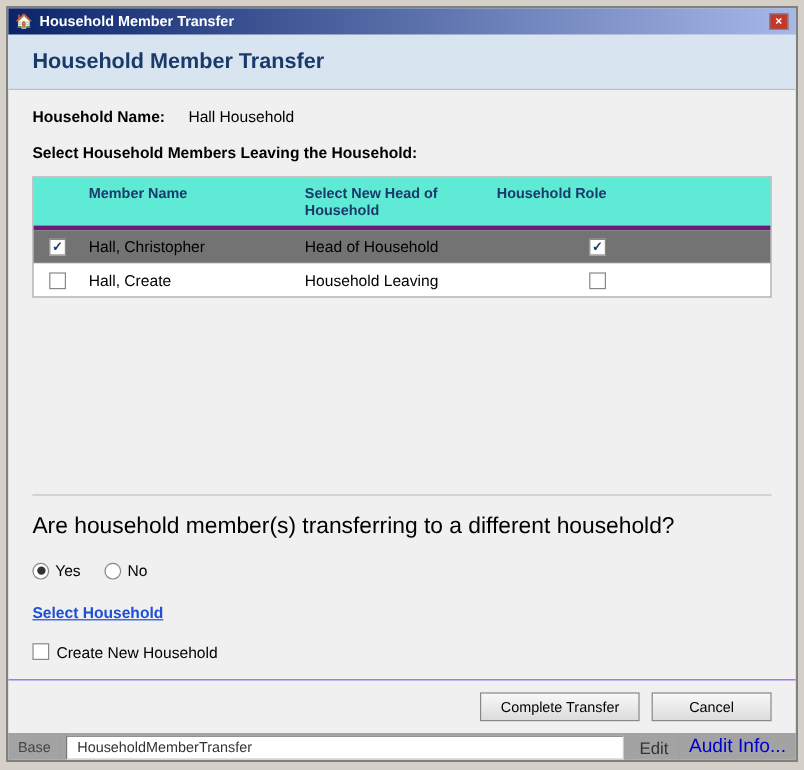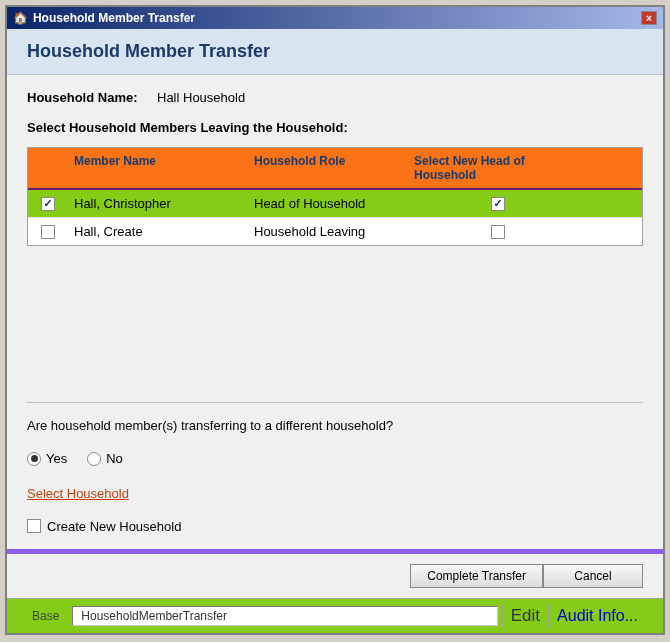--- a/index.html
+++ b/index.html
@@ -93,42 +93,42 @@
       margin-top: 5px;
     }
     .table-container {
       border: 1px solid #a0a0a0;
       background: white;
       margin-top: 2px;
     }
     .table-header {
       display: grid;
       grid-template-columns: 40px 180px 160px 180px;
-      background: #f97316;
-      border-bottom: 2px solid #701a75;
+      background: #5eead4;
+      border-bottom: 4px solid #701a75;
       padding: 4px 0;
     }
     .table-header-cell {
       font-weight: bold;
       font-size: 12px;
       padding: 2px 6px;
       color: #1a3a6a;
     }
     .table-row {
       display: grid;
       grid-template-columns: 40px 180px 160px 180px;
       border-bottom: 1px solid #e0e0e0;
       align-items: center;
       padding: 4px 0;
     }
     .table-row:last-child {
       border-bottom: none;
     }
     .table-row.selected {
-      background: #84cc16;
+      background: #737373;
     }
     .table-cell {
       padding: 2px 6px;
       font-size: 13px;
     }
     .table-cell.center {
       display: flex;
       align-items: center;
       justify-content: center;
     }
@@ -154,21 +154,21 @@
     }
     .spacer-area {
       flex: 1;
     }
     .divider {
       border: none;
       border-top: 1px solid #c0c0c0;
       margin: 5px 0;
     }
     .transfer-question {
-      font-size: 13px;
+      font-size: 19px;
       margin-bottom: 8px;
     }
     .radio-row {
       display: flex;
       align-items: center;
       gap: 20px;
       margin-bottom: 10px;
     }
     .radio-option {
       display: flex;
@@ -188,76 +188,76 @@
       justify-content: center;
     }
     .radio-dot.selected::after {
       content: '';
       width: 7px;
       height: 7px;
       background: #333;
       border-radius: 50%;
     }
     .select-household-link {
-      color: #c2410c;
+      color: #1d4ed8;
       text-decoration: underline;
       cursor: pointer;
       font-size: 13px;
-      font-weight: normal;
+      font-weight: bold;
       margin-bottom: 8px;
       display: inline-block;
     }
     .create-household-row {
       display: flex;
       align-items: flex-start;
       gap: 6px;
     }
     .button-row {
       display: flex;
       justify-content: flex-end;
-      gap: 0;
+      gap: 10px;
       padding: 10px 20px;
-      border-top: 5px solid #8b5cf6;
+      border-top: 1px solid #8b5cf6;
     }
     .btn {
       padding: 4px 16px;
       font-size: 12px;
       border: 1px solid #888;
       background: linear-gradient(to bottom, #f8f8f8, #dcdcdc);
       cursor: pointer;
       min-width: 100px;
       text-align: center;
     }
     .status-bar {
-      background: #84cc16;
+      background: #a3a3a3;
       border-top: 1px solid #a0a0a0;
       display: flex;
       align-items: center;
       height: 22px;
-      padding: 17px;
+      padding: 0;
       flex-shrink: 0;
     }
     .status-bar-base {
       padding: 2px 8px;
       font-size: 12px;
       color: #444;
       border-right: 1px solid #a0a0a0;
     }
     .status-bar-module {
       flex: 1;
       padding: 2px 8px;
       font-size: 12px;
       color: #333;
       background: white;
       border: 1px inset #ccc;
       margin: 2px 4px;
     }
     .status-bar-edit {
       padding: 2px 8px;
-      font-size: 17px;
+      font-size: 14px;
       color: #333;
       border-left: 1px solid #a3a3a3;
       border-right: 1px solid #a0a0a0;
     }
     .status-bar-audit {
       padding: 2px 8px;
       font-size: 16px;
       color: #0000cc;
       cursor: pointer;
     }
@@ -288,22 +288,22 @@
         <span class="household-name-value">Hall Household</span>
       </div>
 
       <div class="section-label">Select Household Members Leaving the Household:</div>
 
       <div class="table-container">
 
         <div class="table-header">
           <div class="table-header-cell"></div>
           <div class="table-header-cell">Member Name</div>
+          <div class="table-header-cell">Select New Head of Household</div>
           <div class="table-header-cell">Household Role</div>
-          <div class="table-header-cell">Select New Head of Household</div>
         </div>
 
         <div class="table-row selected">
           <div class="table-cell center">
             <div class="checkbox-custom checked"></div>
           </div>
           <div class="table-cell">Hall, Christopher</div>
           <div class="table-cell">Head of Household</div>
           <div class="table-cell center">
             <div class="checkbox-custom checked"></div>

